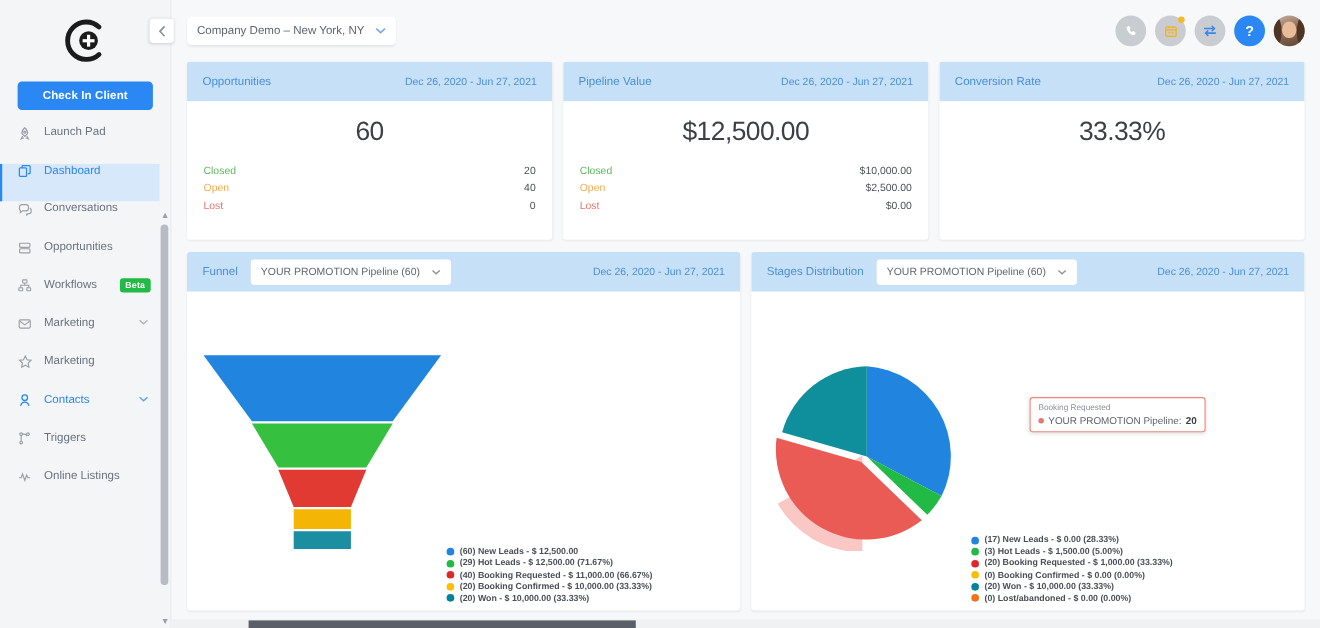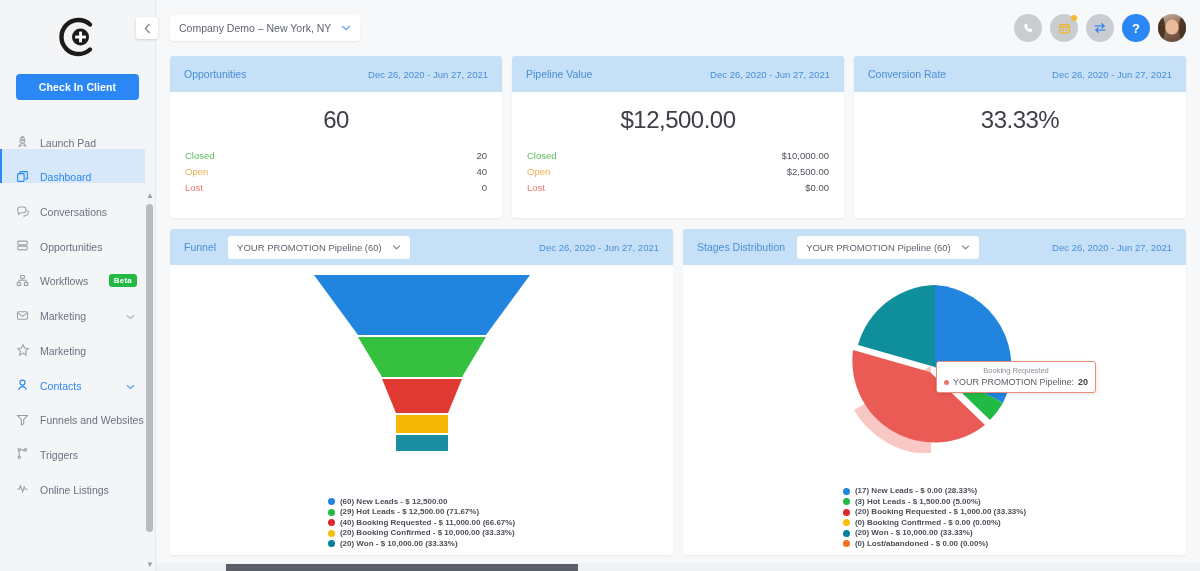--- a/index.html
+++ b/index.html
@@ -32,21 +32,21 @@
     border: none; border-radius: 4px;
     font-size: 10.5px; font-weight: bold;
     font-family: "Liberation Sans", sans-serif;
     cursor: pointer; letter-spacing: .1px;
   }
   .nav {
     flex: 1; overflow: hidden; position: relative;
     padding-right: 10px;
   }
   .nav-item {
-    display: flex; align-items: flex-end;
+    display: flex; align-items: flex-start;
     height: 34.7px; padding-left: 14px;
     font-size: 10.5px; color: #6b7280;
     cursor: pointer; position: relative;
   }
   .nav-item.active {
     background: #d6e8fa; color: #2b87f3;
   }
   .nav-item.active::before {
     content: ""; position: absolute; left: 0; top: 0; bottom: 0;
     width: 2px; background: #2b87f3;
@@ -197,22 +197,22 @@
   .k-open { color: #f0ad4e; }
   .k-lost { color: #e8766f; }
 
   .stat-card { flex: 1; height: 162px; }
   .stat-card .card-body { height: 126px; }
 
   
   .chart-card { flex: 1; height: 326px; position: relative; }
   .chart-body {
     height: 290px; padding: 8px 10px 6px 10px;
-    display: flex; flex-direction: column;
-    align-items: center; position: relative; text-align: center;
+    display: flex; flex-direction: row;
+    align-items: center; position: relative;
   }
   .legend {
     font-size: 8px; color: #4a4f57;
     line-height: 10.5px; font-weight: bold;
     align-self: center; margin-top: auto;
   }
   .legend-row { display: flex; align-items: center; gap: 5px; white-space: nowrap; }
   .ldot { width: 7px; height: 7px; border-radius: 50%; flex: 0 0 7px; }
 
   
@@ -343,28 +343,20 @@
             <circle cx="8" cy="5" r="3.1"></circle>
             <path d="M3.4 14.1c.6-2.7 2.3-4.1 4.6-4.1s4 1.4 4.6 4.1"></path>
           </svg>
         </span>
       <span class="nav-label">Contacts</span>
       <span class="chev-d"><svg width="9" height="6" viewBox="0 0 10 6" fill="none" stroke="#2b87f3" stroke-width="1.4">
             <path d="m1 1 4 3.6L9 1"></path>
           </svg></span>
     </div>
 
-    <div class="nav-item">
-      <span class="nav-ico">
-          <svg width="13" height="13" viewBox="0 0 16 16" fill="none" stroke="#9aa0a6" stroke-width="1.35">
-            <path d="M2 3h12l-4.6 5.3v4.9l-2.8 1.5V8.3z"></path>
-          </svg>
-        </span>
-      <span class="nav-label">Funnels and Websites</span>
-    </div>
 
     <div class="nav-item">
       <span class="nav-ico">
           <svg width="13" height="13" viewBox="0 0 16 16" fill="none" stroke="#9aa0a6" stroke-width="1.3">
             <circle cx="4" cy="3.3" r="1.5"></circle>
             <circle cx="11.6" cy="3.3" r="1.5"></circle>
             <circle cx="4" cy="12.7" r="1.5"></circle>
             <path d="M4 4.8v6.4M5.5 3.3h2.2c1.4 0 2.4 1 2.4 2.4"></path>
           </svg>
         </span>

